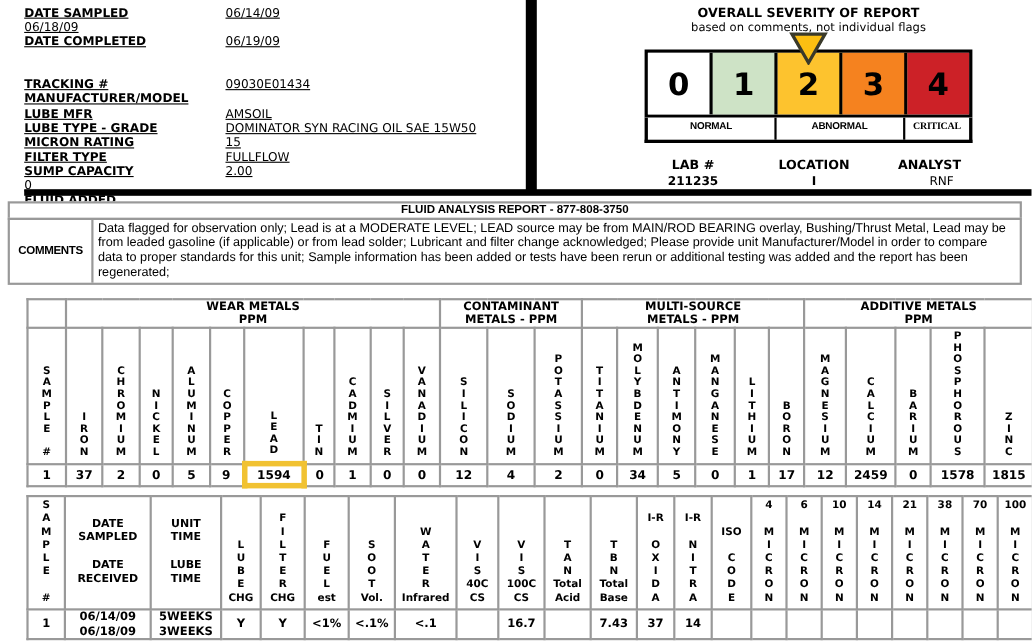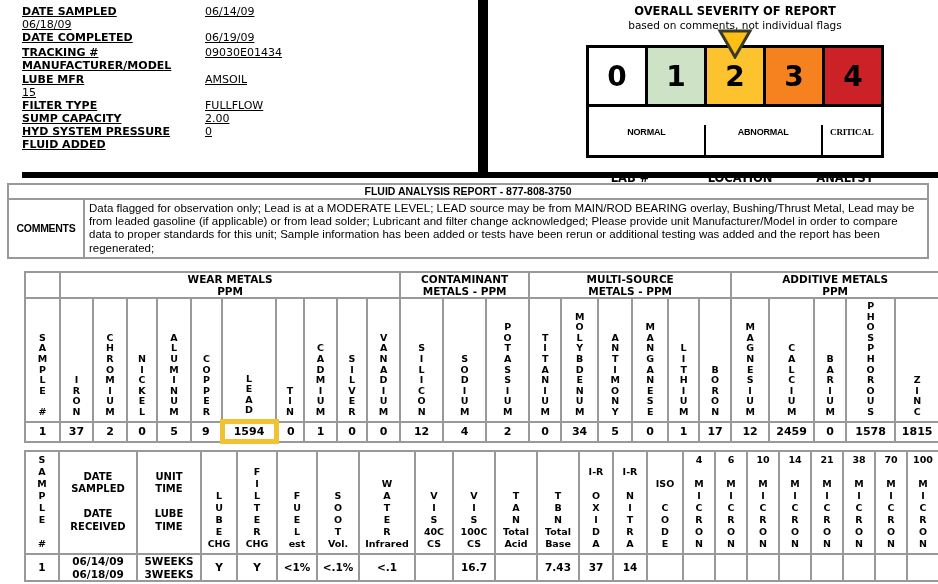--- a/index.html
+++ b/index.html
@@ -4,40 +4,40 @@
 <style>
   * { margin:0; padding:0; box-sizing:border-box; }
   html,body { background:#fff; }
   .page {
     position:relative; width:938px; height:584px; background:#ffffff;
     overflow:hidden; font-family:"DejaVu Sans", sans-serif; color:#000;
   }
   
   .info-panel { position:absolute; left:22px; top:5px; width:455px; }
   .info-row { display:flex; height:13.1px; align-items:center;text-decoration:underline; }
-  .info-row.gap { margin-top:2px; }
+  .info-row.gap { margin-top:26px; }
   .info-label { width:183px; font-weight:bold; font-size:11px; letter-spacing:0; }
   .info-value { font-size:11px; }
   
   .v-divider { position:absolute; left:478px; top:0; width:10px; height:173px; background:#000; }
   .h-divider { position:absolute; left:22px; right:0; top:172px; height:6px; background:#000; }
   
   .severity-panel { position:absolute; left:511px; top:4px; width:448px; text-align:center; }
   .sev-title { font-weight:bold; font-size:11.5px; }
   .sev-subtitle { font-size:10.5px; margin-top:1px; }
   .sev-scale { position:relative; width:298px; margin:14px auto 0; }
   .sev-arrow { position:absolute; top:-16px; left:50%; transform:translateX(-50%); z-index:2; }
   .sev-cells { display:flex; border:3px solid #000; }
   .sev-cell { flex:1; height:56px; display:flex; align-items:center; justify-content:center;
               font-size:28px; font-weight:bold; border-right:3px solid #000; }
   .sev-cell:last-child { border-right:none; }
   .sev-ranges { display:flex; border:3px solid #000; border-top:none; background:#fff;
                 font-family:"Liberation Sans", sans-serif; }
-  .sev-range { height:30px; line-height:15px; font-weight:bold; font-size:9px;
-               border-right:2px solid #000; letter-spacing:-0.2px;margin-top:18px; }
+  .sev-range { height:20px; line-height:15px; font-weight:bold; font-size:9px;
+               border-right:2px solid #000; letter-spacing:-0.2px; }
   .sev-range:last-child { border-right:none; }
   .w2 { width:40%; } .w1 { width:20%;font-family:Liberation Serif, serif; }
   .lab-row { display:flex; width:320px; margin:13px auto 0; }
   .lab-col { width:110px; }
   .lab-col.narrow { width:100px; }
   .lab-label { font-weight:bold; font-size:11.5px; }
   .lab-value { font-size:11px; font-weight:bold; margin-top:1px; }
   .lab-value.normal { font-weight:normal; padding-left:22px; }
   
   .report-bar { position:absolute; left:7px; top:183px; width:922px; height:17px;
@@ -91,32 +91,36 @@
       </div>
     <div class="info-row">
         <div class="info-label">MANUFACTURER/MODEL</div>
         <div class="info-value"></div>
       </div>
     <div class="info-row">
         <div class="info-label">LUBE MFR</div>
         <div class="info-value">AMSOIL</div>
       </div>
     <div class="info-row">
+        <div class="info-label">LUBE TYPE - GRADE</div>
+        <div class="info-value">DOMINATOR SYN RACING OIL SAE 15W50</div>
+      </div>
+    <div class="info-row">
+        <div class="info-label">MICRON RATING</div>
         <div class="info-value">15</div>
       </div>
     <div class="info-row">
         <div class="info-label">FILTER TYPE</div>
         <div class="info-value">FULLFLOW</div>
       </div>
     <div class="info-row">
         <div class="info-label">SUMP CAPACITY</div>
         <div class="info-value">2.00</div>
       </div>
     <div class="info-row">
-        <div class="info-label">HYD SYSTEM PRESSURE</div>
         <div class="info-value">0</div>
       </div>
     <div class="info-row">
         <div class="info-label">FLUID ADDED</div>
         <div class="info-value"></div>
       </div>
   </div>
 
   <div class="v-divider"></div>
   <div class="h-divider"></div>

